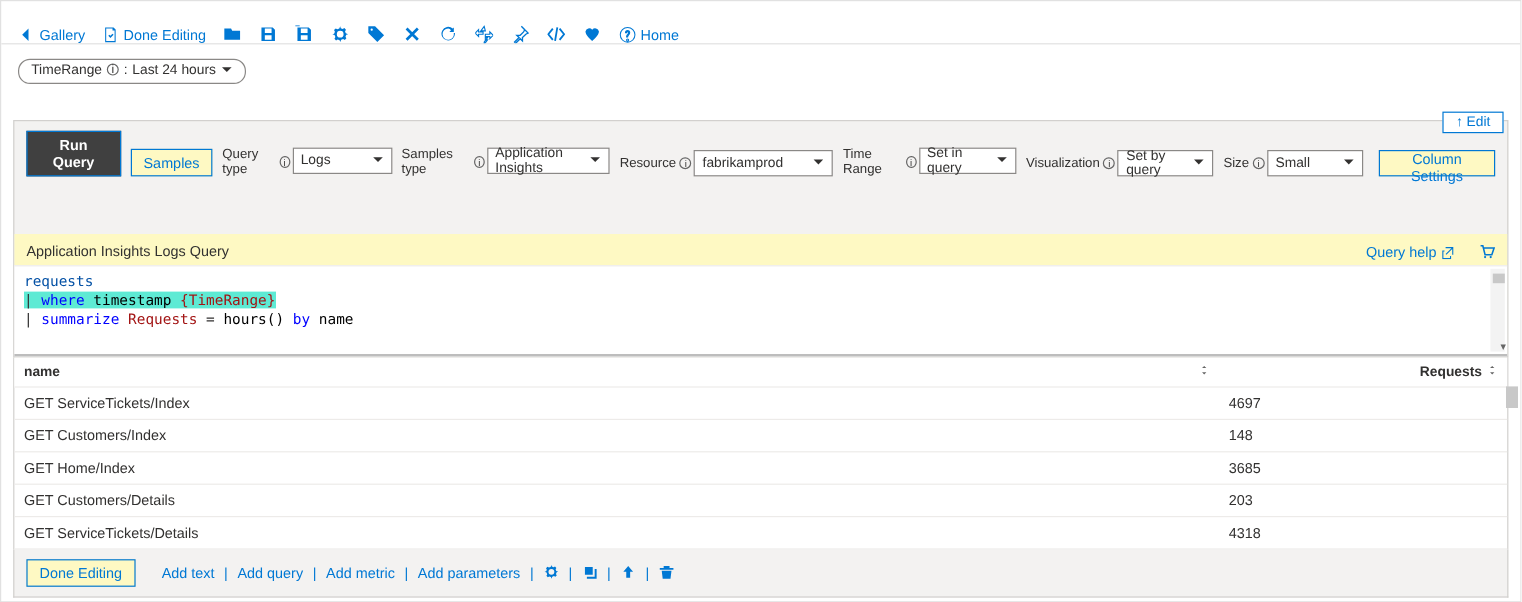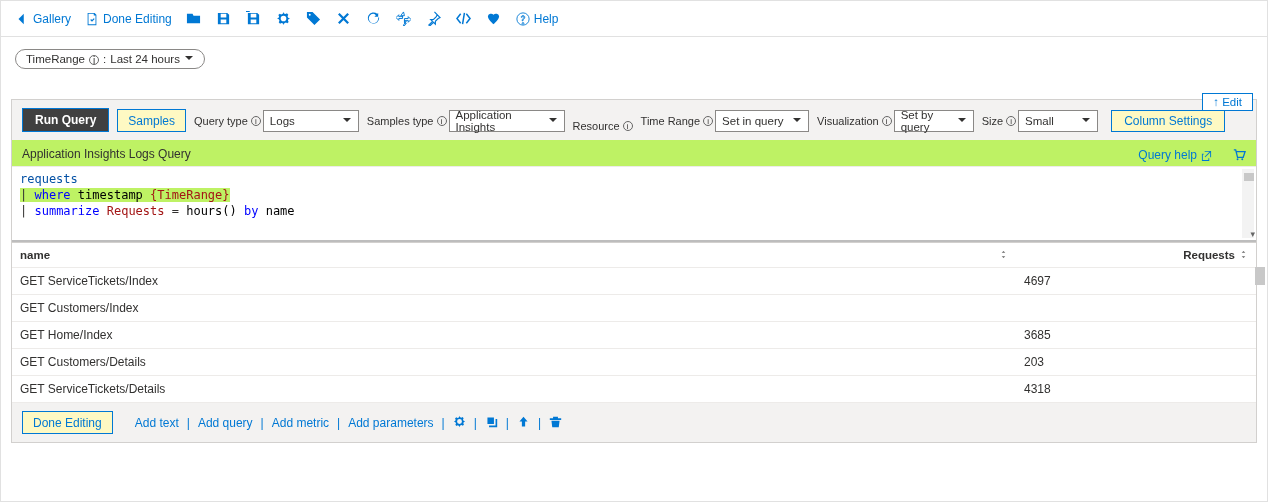--- a/index.html
+++ b/index.html
@@ -1,53 +1,53 @@
 <!DOCTYPE html>
 <html><head>
 <meta charset="utf-8">
 <style>
   * { box-sizing: border-box; }
   html, body { margin:0; padding:0; font-family: "Segoe UI", Arial, sans-serif; font-size:12px; color:#323130; background:#fff; }
   .frame { width:1268px; height:502px; border:1px solid #e1e1e1; position:relative; overflow:hidden;}
   
-  .topbar { display:flex; align-items:center; gap:14px; height:36px; padding:0 14px; border-bottom:1px solid #e1e1e1; }
+  .topbar { display:flex; align-items:flex-end; gap:14px; height:36px; padding:0 14px; border-bottom:1px solid #e1e1e1; }
   .iconbtn { display:inline-flex; align-items:center; gap:4px; color:#0078d4; cursor:pointer; font-size:12px; }
   .iconbtn svg { width:14px; height:14px; fill:#0078d4; }
   .icononly { width:16px; height:16px; display:inline-flex; align-items:center; justify-content:center; cursor:pointer; }
   .icononly svg{ width:15px; height:15px; fill:#0078d4; }
   
   .paramrow { padding:12px 14px 30px 14px; }
-  .pill { display:inline-flex; align-items:flex-end; border:1px solid #8a8886; border-radius:10px; padding:3px 10px; font-size:11.5px; color:#323130; cursor:pointer; gap:4px;}
+  .pill { display:inline-flex; align-items:flex-start; border:1px solid #8a8886; border-radius:10px; padding:3px 10px; font-size:11.5px; color:#323130; cursor:pointer; gap:4px;}
   .pill .info{ font-size:10px; border:1px solid #666; border-radius:50%; width:10px; height:10px; line-height:9px; text-align:center; display:inline-block;}
   
   .editbtn-top { position:absolute; right:14px; top:92px; border:1px solid #0078d4; color:#0078d4; background:#fff; padding:2px 10px; font-size:11.5px; cursor:pointer; }
   
   .querypanel{ margin:0 10px; border:1px solid #d2d0ce; background:#f3f2f1; }
   .qtoolbar{ display:flex; align-items:flex-end; gap:8px; padding:8px 10px 8px 10px; flex-wrap:nowrap; }
   .primarybtn{ background:#404040; color:#fff; border:1px solid #0078d4; padding:4px 12px; font-size:12px; font-weight:600; cursor:pointer;}
   .secbtn{ background:#fef9c3; color:#0078d4; border:1px solid #0078d4; padding:3.5px 10px; font-size:12px; cursor:pointer;}
   .ddcol{ display:flex; flex-direction:row; gap:2px;}
   .ddlabel{ font-size:11px; color:#323130; display:flex; align-items:center; gap:3px;}
   .ddlabel .infoicon{ width:10px;height:10px;border:1px solid #666;border-radius:50%;font-size:8px; line-height:9px; text-align:center;}
   .ddsel{ border:1px solid #8a8886; background:#fff; height:22px; display:flex; align-items:center; justify-content:space-between; padding:0 6px; font-size:11.5px; cursor:pointer; min-width:80px;}
   .chev svg{width:10px;height:10px;fill:#323130;}
   
-  .subtitle{ padding:6px 10px 4px 10px; font-size:12px; background:#bef264; display:flex; align-items:center;}
+  .subtitle{ padding:6px 10px 4px 10px; font-size:12px; background:#fef9c3; display:flex; align-items:center;margin-top:40px;}
   .subtitle .rgt{ margin-left:auto; display:flex; align-items:flex-end; gap:18px;}
   .qhelp{ color:#0078d4; cursor:pointer; display:inline-flex; align-items:center; gap:4px;}
   .qhelp svg{width:11px;height:11px; fill:#0078d4;}
   
   .codebox{ background:#fff; min-height:76px; position:relative; border-top:1px solid #edebe9; border-bottom:2px solid #bdbdbd;}
   .codebox pre{ margin:0; padding:4px 8px; font-family:Consolas,Menlo,monospace; font-size:12px; line-height:16px; white-space:pre; }
   .tok-tbl{ color:#0451a5;}
   .tok-kw{ color:#0000ff;}
   .tok-fld{ color:#000;}
   .tok-param{ color:#a31515;}
   .tok-func{ color:#000;}
-  .hl{ background:#bef264;}
+  .hl{ background:#5eead4;}
   .vsbar{ position:absolute; right:2px; top:2px; bottom:2px; width:12px; background:#f3f3f3;}
   .vsthumb{ position:absolute; right:0; top:4px; width:10px; height:8px; background:#c8c8c8;}
   .vchev{position:absolute; right:1px; bottom:1px; font-size:9px; color:#666;}
   
   .results{ margin:0 10px; border-left:1px solid #d2d0ce; border-right:1px solid #d2d0ce;}
   .thead{ display:flex; background:#fff; border-bottom:1px solid #edebe9; font-weight:600; font-size:11.5px;}
   .thead .th{ padding:6px 8px;}
   .th-name{ flex:1; display:flex; align-items:center;}
   .th-req{ width:240px; text-align:right; display:flex; align-items:center; justify-content:flex-end; gap:4px; padding-right:28px;}
   .sort svg{width:9px;height:9px;fill:#666;}
@@ -135,21 +135,21 @@
       </span>
     <span class="icononly">
         <svg viewBox="0 0 16 16">
           <path d="M8 14S2 9 2 5.5A3.5 3.5 0 0 1 8 4a3.5 3.5 0 0 1 6 1.5C14 9 8 14 8 14z"></path>
         </svg>
       </span>
     <span class="iconbtn">
       <svg viewBox="0 0 16 16">
           <path d="M8 1a7 7 0 1 0 .001 14.001A7 7 0 0 0 8 1zm0 11a1 1 0 1 1 0 2 1 1 0 0 1 0-2zm2-6c0 1-.5 1.5-1 2s-1 1-1 2H7c0-1.5.7-2 1.3-2.6.4-.4.7-.7.7-1.4 0-.6-.4-1-1-1s-1 .4-1 1H6c0-1.3 1-2 2-2s2 .7 2 2z" fill="none" stroke="#0078d4" stroke-width="1"></path>
         </svg>
-      <span>Help</span>
+      <span>Home</span>
     </span>
   </div>
 
   <div class="paramrow">
     <span class="pill">
       <span>TimeRange</span>
       <span class="info">i</span>
       <span> : </span>
       <span>Last 24 hours</span>
       <span class="chev"><svg viewBox="0 0 10 10">
@@ -186,20 +186,26 @@
             <span>Application Insights</span>
             <span class="chev"><svg viewBox="0 0 10 10">
                 <path d="M1 3l4 4 4-4z"></path>
               </svg></span>
           </div>
       </div>
       <div class="ddcol">
         <div class="ddlabel">
             <span>Resource</span>
             <span class="infoicon">i</span>
+          </div>
+        <div class="ddsel" style="width:116px">
+            <span>fabrikamprod</span>
+            <span class="chev"><svg viewBox="0 0 10 10">
+                <path d="M1 3l4 4 4-4z"></path>
+              </svg></span>
           </div>
       </div>
       <div class="ddcol">
         <div class="ddlabel">
             <span>Time Range</span>
             <span class="infoicon">i</span>
           </div>
         <div class="ddsel" style="width:94px">
             <span>Set in query</span>
             <span class="chev"><svg viewBox="0 0 10 10">
@@ -283,20 +289,21 @@
                 <path d="M3 3h4L5 1 3 3zm0 4 2 2 2-2H3z"></path>
               </svg></span>
         </div>
       </div>
       <div class="trow">
           <div class="td td-name">GET ServiceTickets/Index</div>
           <div class="td td-req">4697</div>
         </div>
       <div class="trow">
           <div class="td td-name">GET Customers/Index</div>
+          <div class="td td-req">148</div>
         </div>
       <div class="trow">
           <div class="td td-name">GET Home/Index</div>
           <div class="td td-req">3685</div>
         </div>
       <div class="trow">
           <div class="td td-name">GET Customers/Details</div>
           <div class="td td-req">203</div>
         </div>
       <div class="trow">

